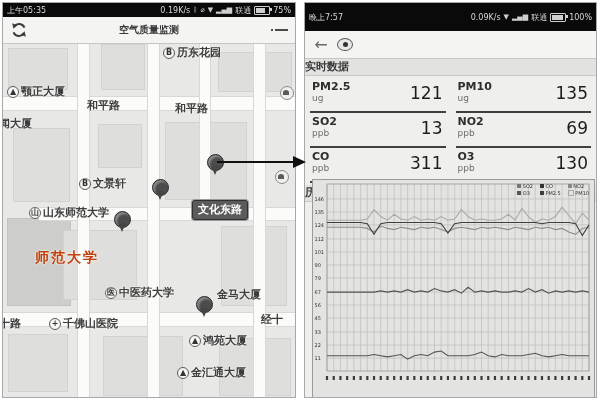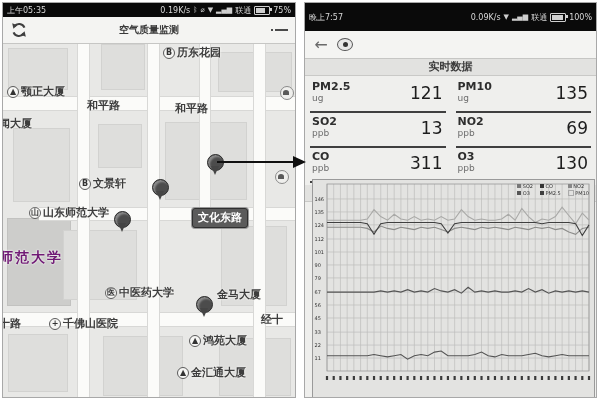--- a/index.html
+++ b/index.html
@@ -30,40 +30,40 @@
   .eye-ico i{width:5px;height:5px;border-radius:50%;background:#333;display:block;}
 
   
   #map{position:relative;width:100%;height:356px;overflow:hidden;background:#e8e8e6;}
   .blk{position:absolute;background:#dededc;border:1px solid #d2d2d0;z-index:1;}
   .blk.dk{background:#cdcdcb;border-color:#c2c2c0;}
   .road{position:absolute;background:#fbfbf9;border-top:1px solid #d8d8d6;border-bottom:1px solid #d8d8d6;z-index:2;}
   .road.v{border:none;border-left:1px solid #d8d8d6;border-right:1px solid #d8d8d6;}
   .mlbl{position:absolute;display:flex;align-items:center;gap:2px;font-size:11px;font-weight:bold;
     color:#3d3d3d;white-space:nowrap;z-index:5;text-shadow:0 0 2px #f4f4f2,0 0 2px #f4f4f2;}
-  .mlbl.big{font-size:14px;letter-spacing:2px;color:#701a75;}
+  .mlbl.big{font-size:14px;letter-spacing:2px;color:#c2410c;padding-left:36px;}
   .mico{display:inline-flex;min-width:12px;height:12px;border-radius:50%;background:#f6f6f4;
     border:1px solid #5a5a5a;color:#333;font-size:8px;align-items:center;justify-content:center;
     font-weight:bold;box-sizing:border-box;}
   .poi-dot{position:absolute;width:12px;height:12px;border-radius:50%;background:#efefed;
     border:1px solid #8a8a8a;z-index:4;}
   .poi-dot i{position:absolute;left:2px;top:3px;width:6px;height:5px;border-radius:50% 50% 0 0;background:#5a5a5a;}
   .road-badge{position:absolute;background:#5b5b5b;color:#fff;font-size:11px;font-weight:bold;
     padding:1px 5px 2px;border:1px solid #2f2f2f;border-radius:3px;box-shadow:0 0 0 1px #9a9a9a;z-index:6;}
   .pin{position:absolute;width:15px;height:15px;border-radius:50%;background:#4c4c4c;
     border:1px solid #2d2d2d;box-shadow:inset 2px 2px 2px rgba(255,255,255,.35);z-index:7;}
   .pin::after{content:"";position:absolute;left:3px;top:11px;width:0;height:0;
     border:4px solid transparent;border-top:9px solid #454545;}
 
   
   #link-arrow{position:absolute;left:214px;top:151px;width:92px;height:22px;z-index:20;}
 
   
   .sec-head{height:16px;line-height:16px;background:#e2e2e0;color:#3a3a3a;font-size:11px;
-    font-weight:bold;text-align:center;border-bottom:1px solid #c9c9c7;}
+    font-weight:bold;border-bottom:1px solid #c9c9c7;}
   .rt-grid{display:grid;grid-template-columns:1fr 1fr;column-gap:10px;padding:2px 5px 0;background:#efefed;}
   .rt-cell{position:relative;height:30px;border-bottom:2px solid #3f3f3f;padding:3px 2px 0;}
   .rt-label{font-size:11px;font-weight:bold;color:#2e2e2e;line-height:12px;}
   .rt-unit{font-size:9px;color:#6d6d6d;line-height:11px;}
   .rt-value{position:absolute;right:3px;top:5px;font-size:17px;color:#1d1d1d;}
   #hist-head{margin-top:2px;}
   #chart-wrap{position:absolute;left:7px;top:176px;width:281px;height:217px;background:#e3e3e1;
     border:1px solid #9a9a9a;box-sizing:content-box;}
   #chart-legend{position:absolute;right:5px;top:3px;display:grid;grid-template-columns:repeat(3,auto);
     gap:1px 7px;font-size:5px;line-height:6px;color:#333;z-index:3;}
@@ -172,21 +172,21 @@
         <span>经十</span>
       </div>
       <div class="mlbl" style="left: 186px; top: 289px;">
         <span class="mico">▲</span>
         <span>鸿苑大厦</span>
       </div>
       <div class="mlbl" style="left: 174px; top: 321px;">
         <span class="mico">▲</span>
         <span>金汇通大厦</span>
       </div>
-      <div class="road-badge" style="left: 189px; top: 164px;">文化东路</div>
+      <div class="road-badge" style="left: 189px; top: 156px;">文化东路</div>
       <div class="pin" style="left: 204px; top: 110px;"></div>
       <div class="pin" style="left: 149px; top: 135px;"></div>
       <div class="pin" style="left: 111px; top: 167px;"></div>
       <div class="pin" style="left: 193px; top: 252px;"></div>
       <div class="poi-dot" style="left: 272px; top: 126px;">
         <i></i>
       </div>
       <div class="poi-dot" style="left: 277px; top: 42px;">
         <i></i>
       </div>

